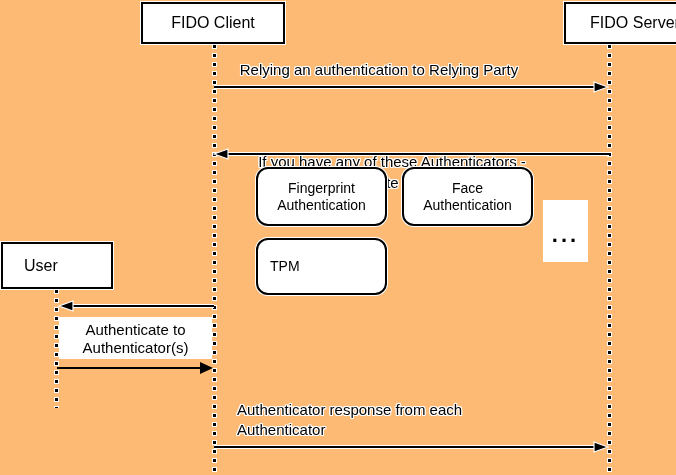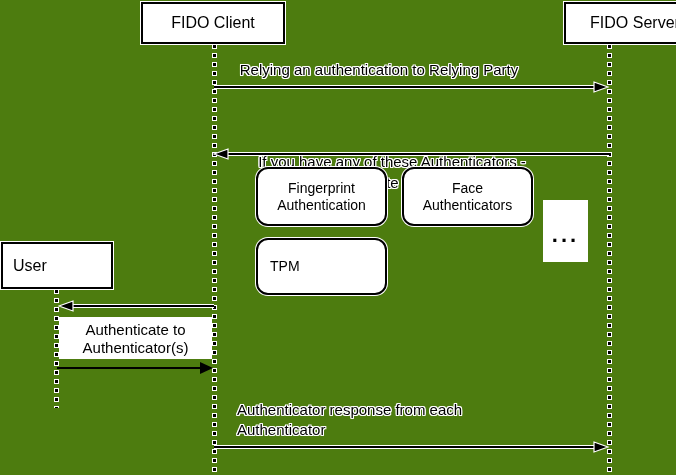--- a/index.html
+++ b/index.html
@@ -1,26 +1,26 @@
 <!DOCTYPE html>
 <html><head>
 <meta charset="utf-8">
 <style>
   html,body{margin:0;padding:0;background:#000;}
   .canvas{
-    position:relative;width:676px;height:475px;background:#4d7c0f;overflow:hidden;
+    position:relative;width:676px;height:475px;background:#fdba74;overflow:hidden;
     font-family:"Liberation Sans","DejaVu Sans",sans-serif;
   }
   
   .actor{
     position:absolute;box-sizing:border-box;background:#fff;border:2px solid #000;
     box-shadow:0 0 0 1px #fff;color:#000;font-size:16px;
     display:flex;align-items:center;justify-content:center;
   }
-  .actor.left-text{justify-content:flex-start;padding-left:10px;}
+  .actor.left-text{justify-content:flex-start;padding-left:21px;}
   
   .lifeline{
     position:absolute;width:5px;
     background:repeating-linear-gradient(180deg,#fff 0 5px,transparent 5px 9px);
   }
   .lifeline::after{
     content:"";position:absolute;left:1px;right:1px;top:1px;bottom:0;
     background:repeating-linear-gradient(180deg,#000 0 3px,transparent 3px 9px);
   }
   
@@ -84,21 +84,21 @@
   <div class="msg center" style="left:222px;top:107px;width:340px;line-height:21px;margin-top:44px;"><span>If you have any of these Authenticators - authenticate with them</span></div>
   <div class="hline" style="left:227px;top:152px;width:382px;"></div>
   <svg class="arrowhead" style="left:213px;top:148px;" width="16" height="12" viewBox="0 0 16 12">
     <polygon points="15,1 1,6 15,11" fill="#000" stroke="#fff" stroke-width="1.2"></polygon>
   </svg>
 
   <div class="authbox" style="left:256px;top:167px;width:131px;height:59px;">
     <span>Fingerprint Authentication</span>
   </div>
   <div class="authbox" style="left:402px;top:167px;width:131px;height:59px;">
-    <span>Face Authenticators</span>
+    <span>Face Authentication</span>
   </div>
   <div class="authbox left-text" style="left:256px;top:238px;width:131px;height:57px;">
     <span>TPM</span>
   </div>
   <div class="whitebox ellipsis" style="left:543px;top:200px;width:45px;height:62px;">
     <span>...</span>
   </div>
 
   <div class="hline" style="left:72px;top:304px;width:142px;"></div>
   <svg class="arrowhead" style="left:58px;top:300px;" width="16" height="12" viewBox="0 0 16 12">

